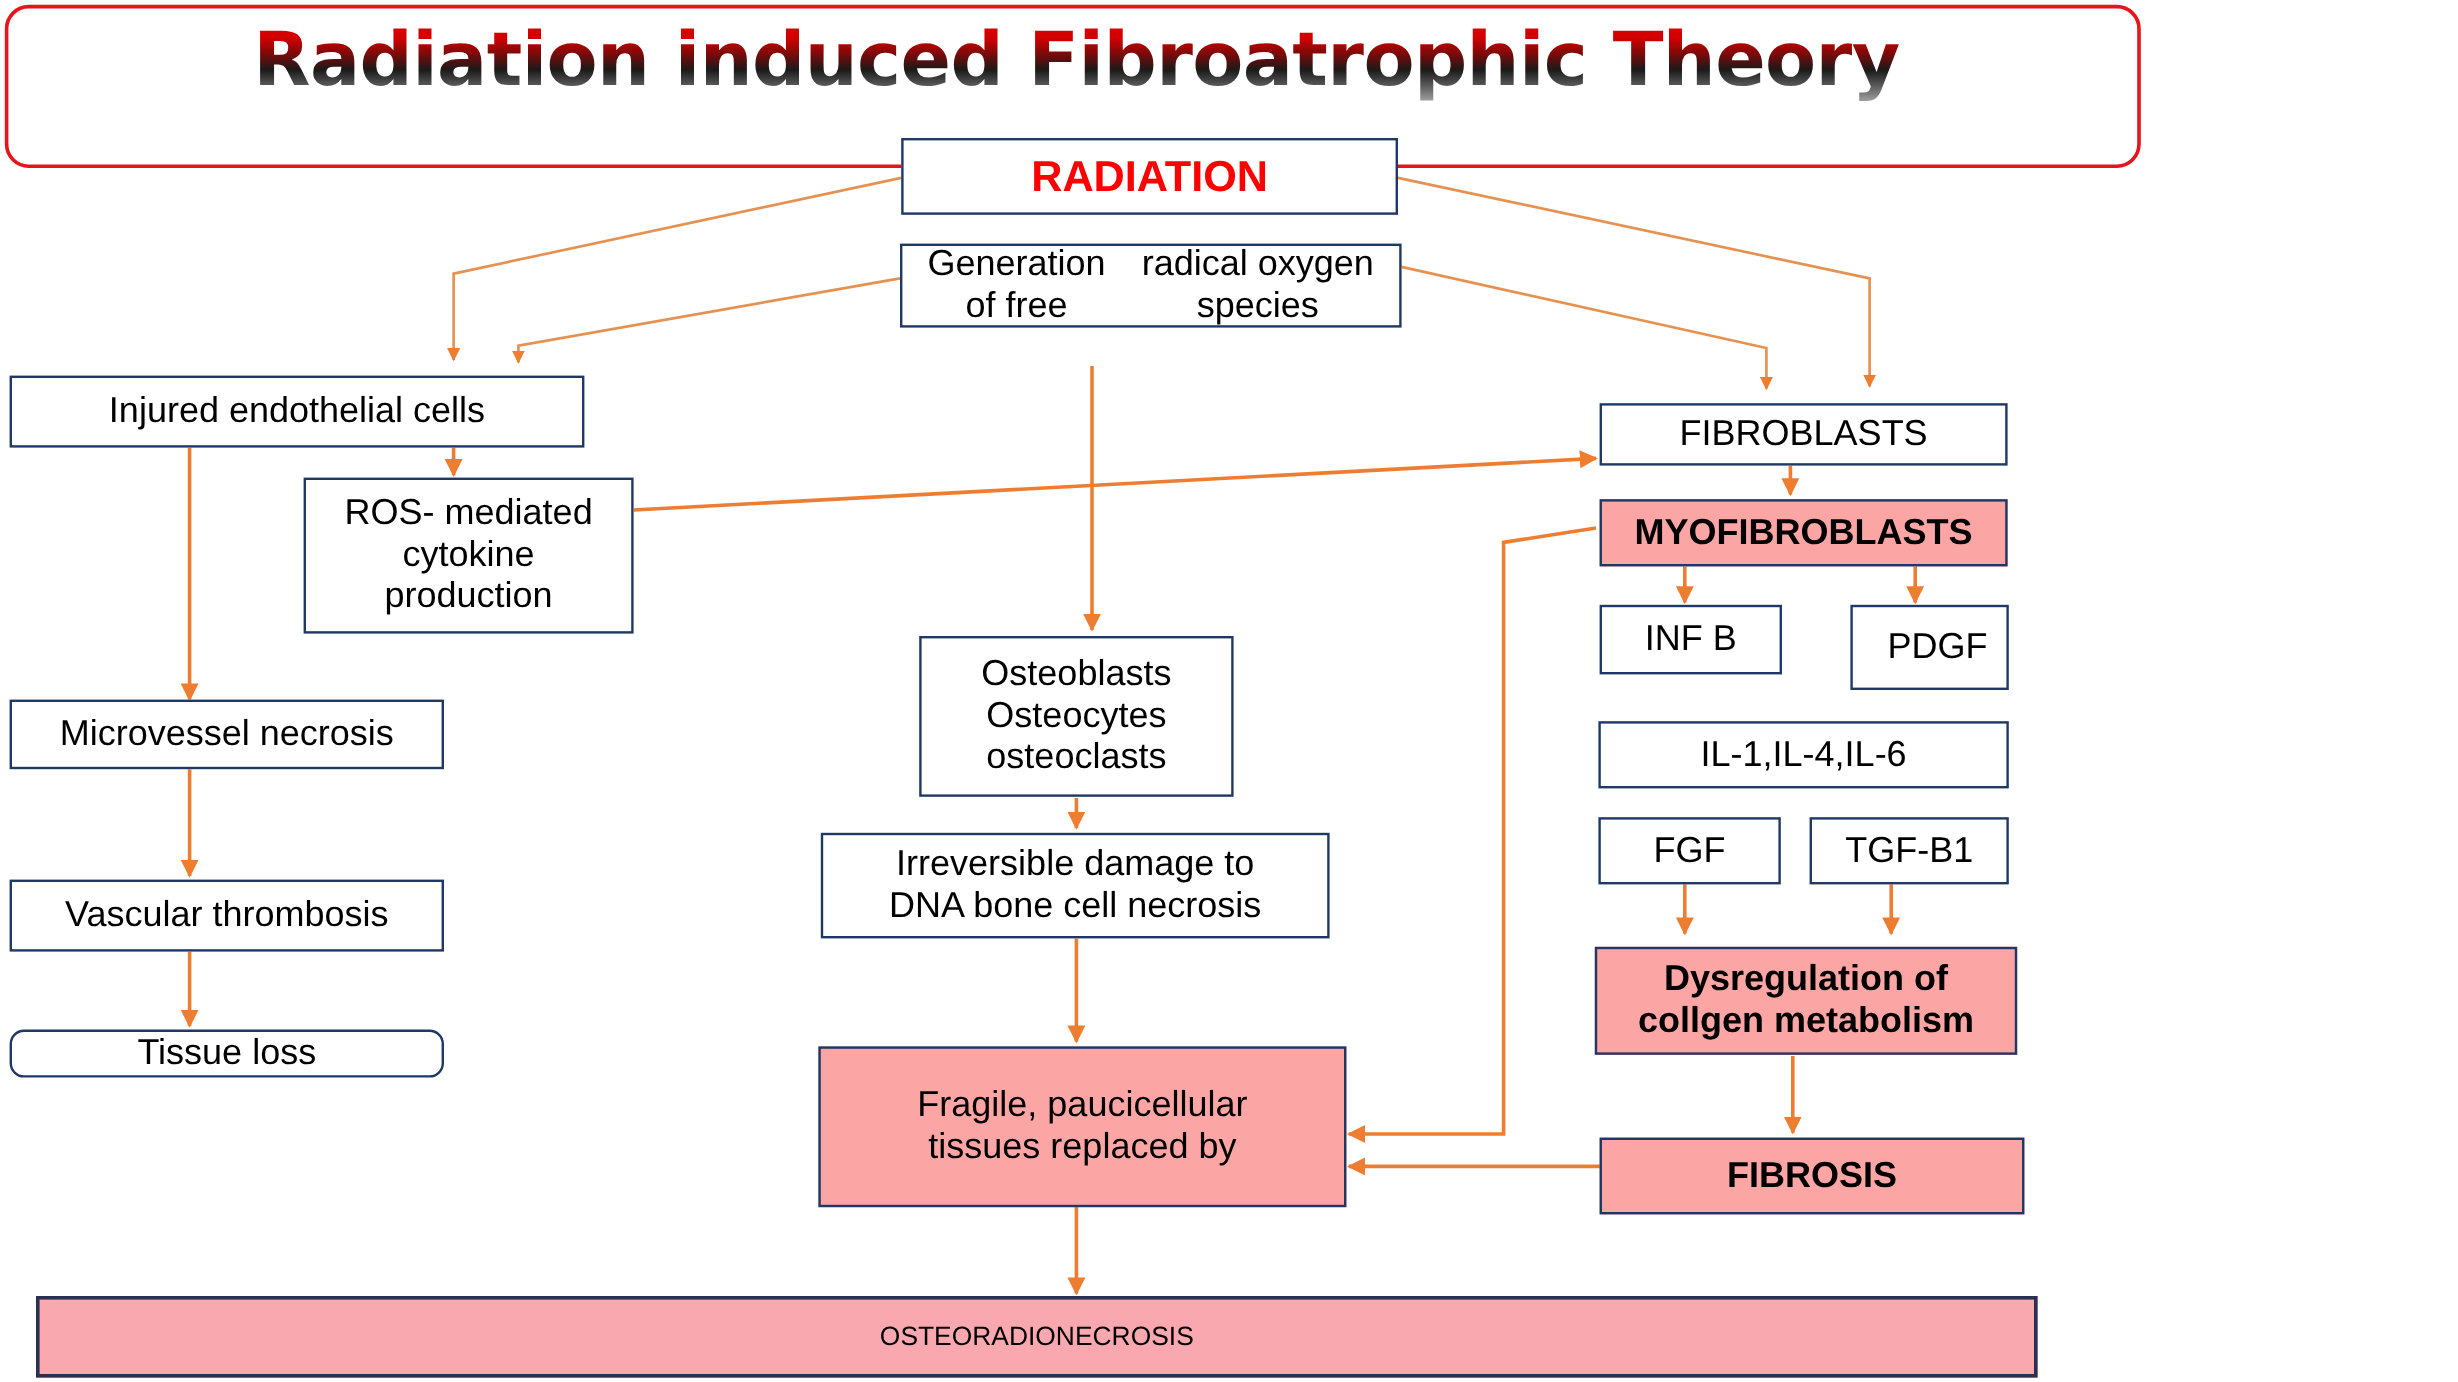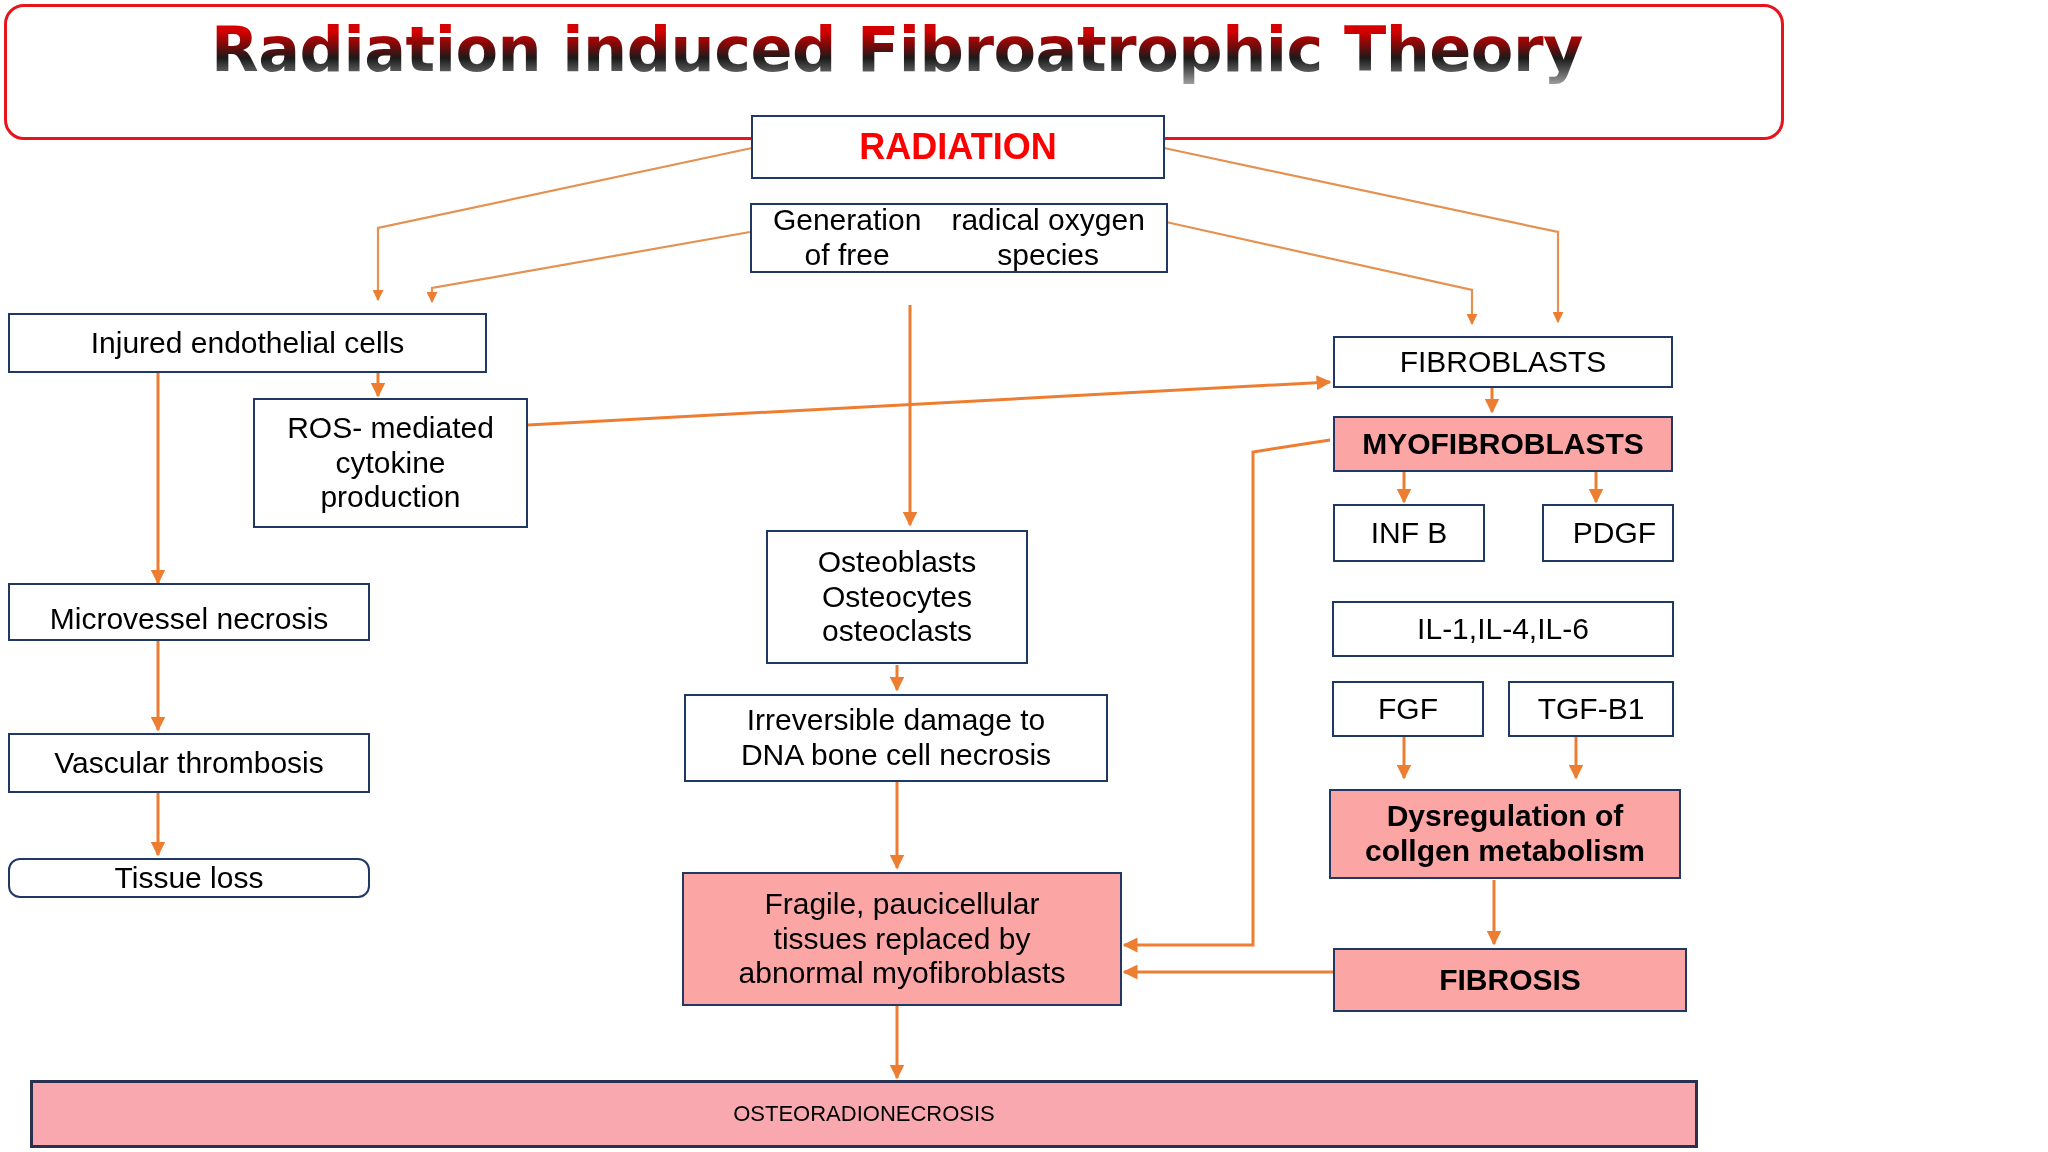--- a/index.html
+++ b/index.html
@@ -117,21 +117,21 @@
   <div class="node" style="left:8px;top:313px;width:479px;height:60px;">
     <span class="ln">Injured endothelial cells</span>
   </div>
 
   <div class="node" style="left:253px;top:398px;width:275px;height:130px;flex-direction:column;">
     <span class="ln">ROS- mediated</span>
     <span class="ln">cytokine</span>
     <span class="ln">production</span>
   </div>
 
-  <div class="node" style="left:8px;top:583px;width:362px;height:58px;align-items:flex-end;">
+  <div class="node" style="left:8px;top:583px;width:362px;height:58px;">
     <span class="ln">Microvessel necrosis</span>
   </div>
 
   <div class="node" style="left:8px;top:733px;width:362px;height:60px;">
     <span class="ln">Vascular thrombosis</span>
   </div>
 
   <div class="node" style="left:8px;top:858px;width:362px;height:40px;border-radius:12px;">
     <span class="ln">Tissue loss</span>
   </div>
@@ -143,36 +143,35 @@
   </div>
 
   <div class="node" style="left:684px;top:694px;width:424px;height:88px;flex-direction:column;">
     <span class="ln">Irreversible damage to</span>
     <span class="ln">DNA bone cell necrosis</span>
   </div>
 
   <div class="node fill-orange" style="left:682px;top:872px;width:440px;height:134px;flex-direction:column;">
     <span class="ln">Fragile, paucicellular</span>
     <span class="ln">tissues replaced by</span>
-    <span class="ln">abnormal myofibroblasts</span>
   </div>
 
   <div class="node" style="left:1333px;top:336px;width:340px;height:52px;">
     <span class="ln">FIBROBLASTS</span>
   </div>
 
   <div class="node fill-orange bold" style="left:1333px;top:416px;width:340px;height:56px;">
     <span class="ln">MYOFIBROBLASTS</span>
   </div>
 
   <div class="node" style="left:1333px;top:504px;width:152px;height:58px;">
     <span class="ln">INF B</span>
   </div>
 
-  <div class="node" style="left:1542px;top:504px;width:132px;height:58px;padding-left:19px;">
+  <div class="node" style="left:1542px;top:504px;width:132px;height:71px;padding-left:19px;">
     <span class="ln">PDGF</span>
   </div>
 
   <div class="node" style="left:1332px;top:601px;width:342px;height:56px;">
     <span class="ln">IL-1,IL-4,IL-6</span>
   </div>
 
   <div class="node" style="left:1332px;top:681px;width:152px;height:56px;">
     <span class="ln">FGF</span>
   </div>

